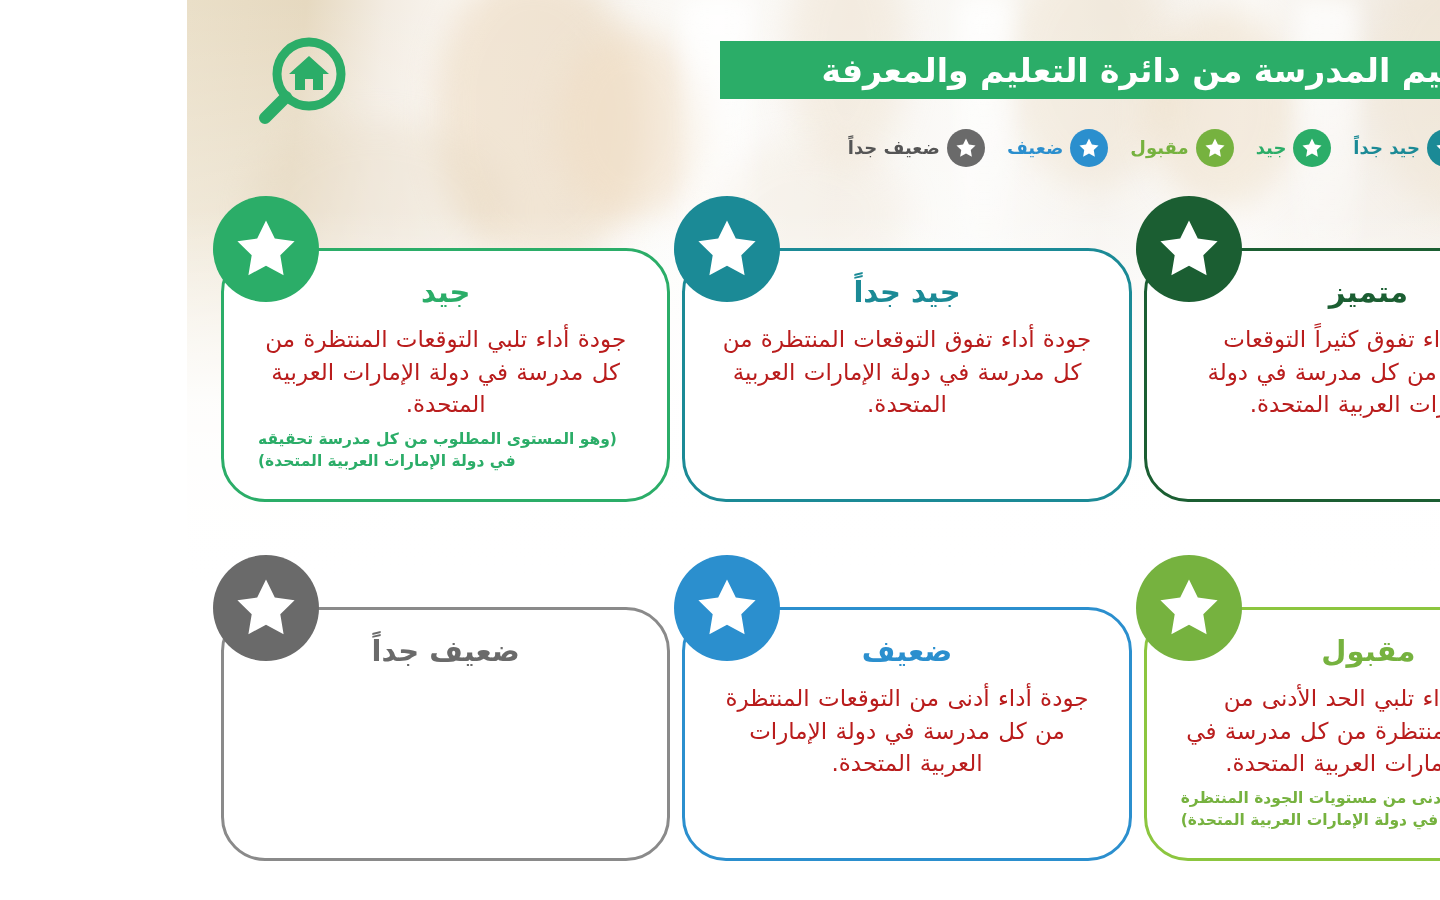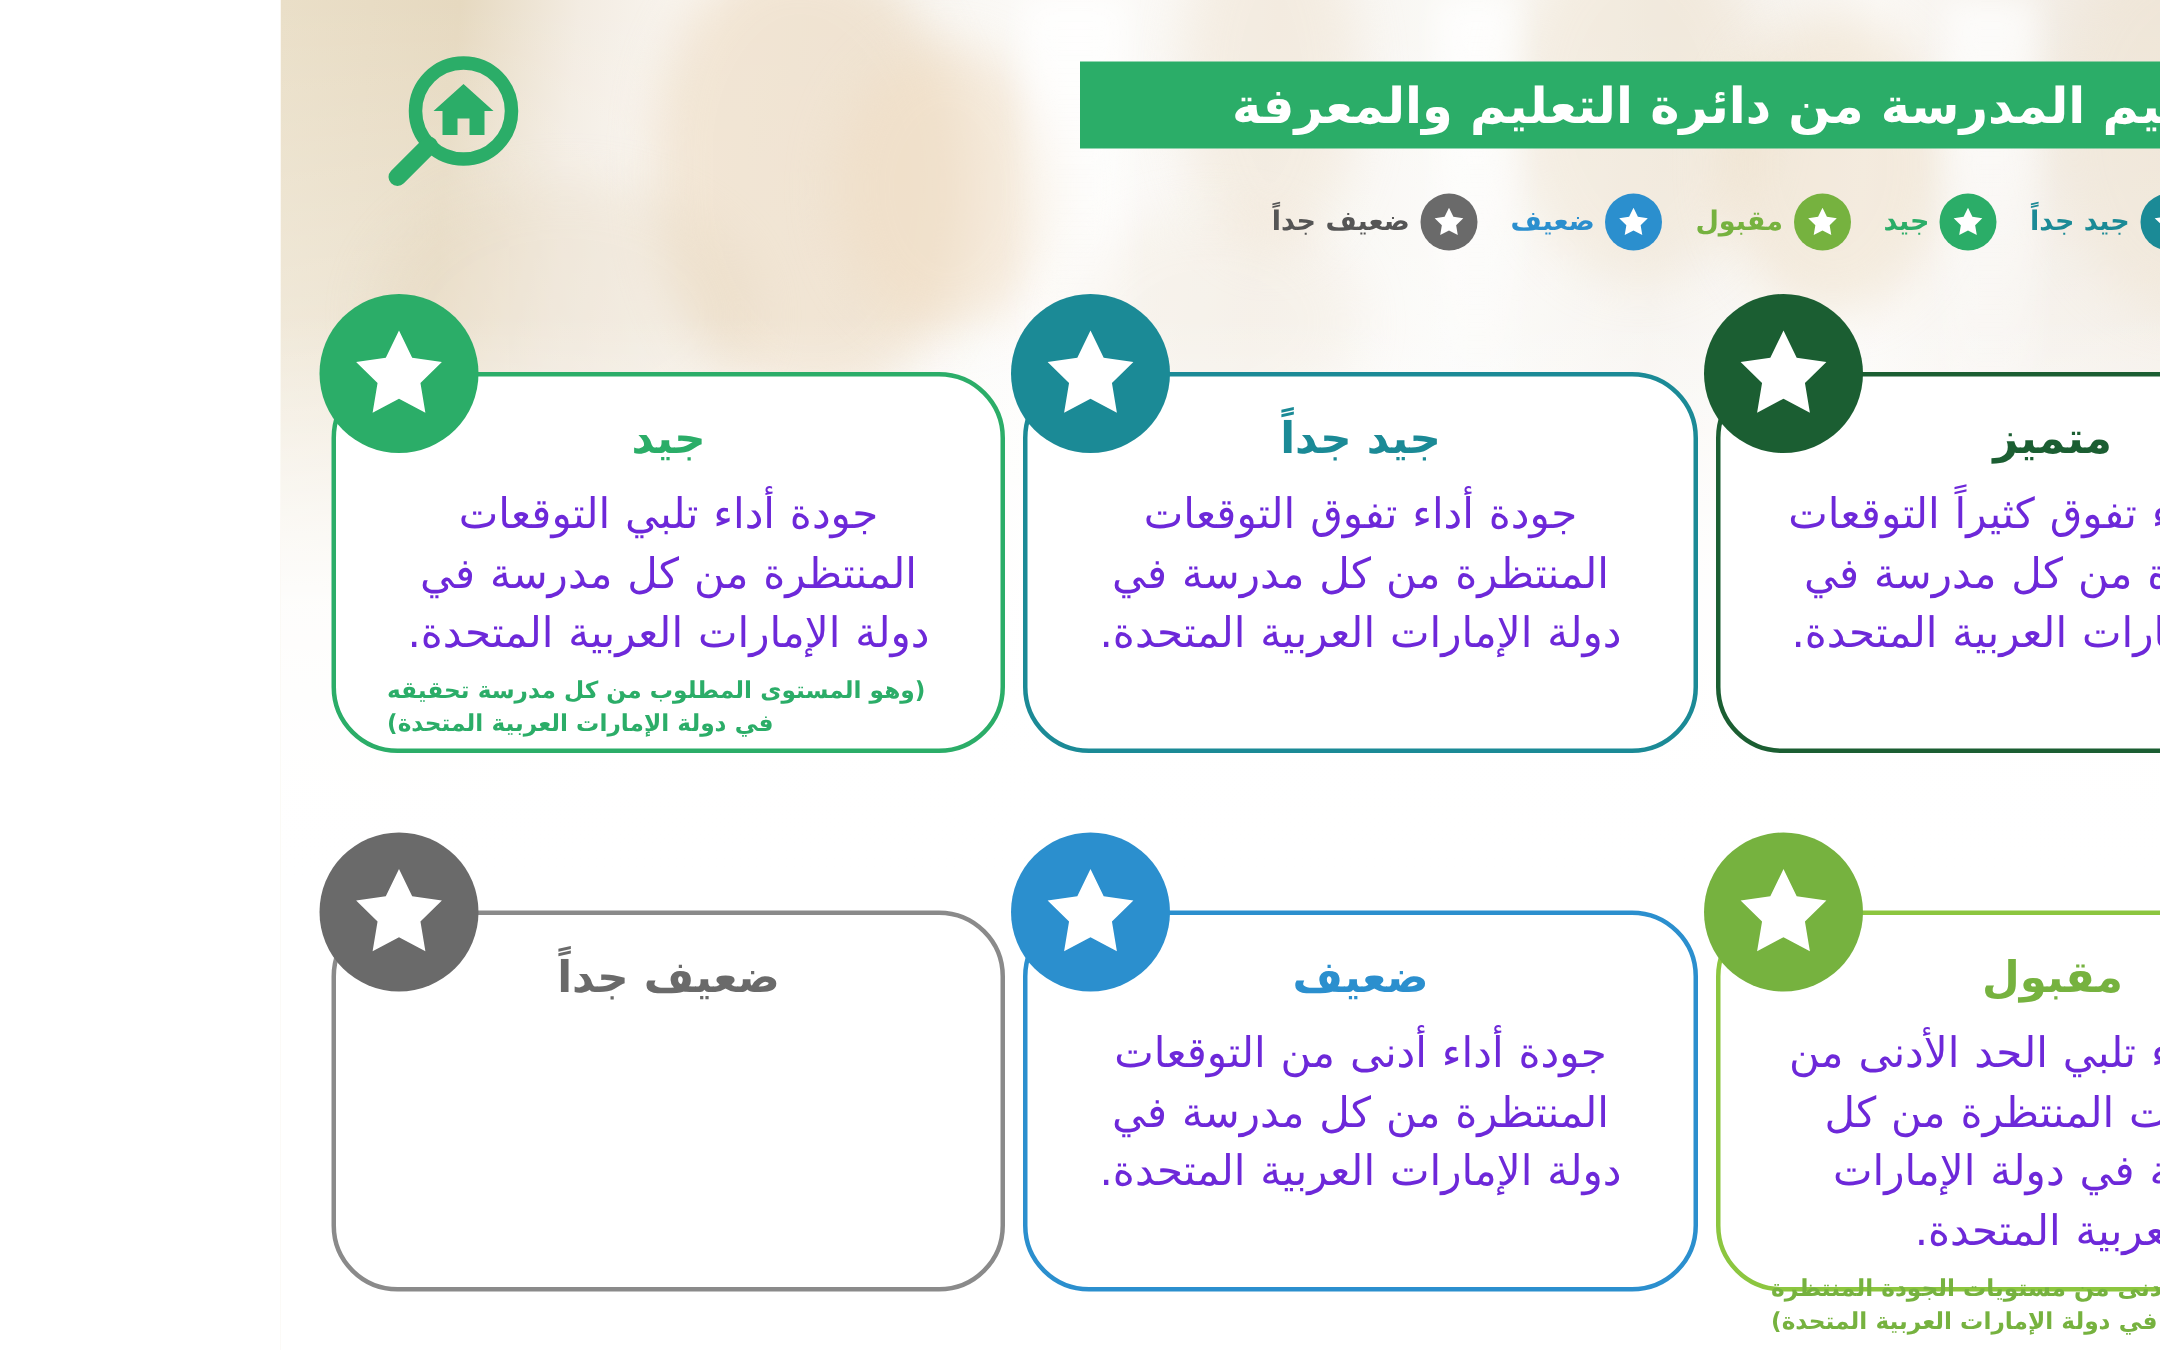--- a/index.html
+++ b/index.html
@@ -190,23 +190,23 @@
   }
 
   .card-title {
     font-size: 29px;
     font-weight: bold;
     line-height: 1.1;
     margin-bottom: 14px;
   }
 
   .card-desc {
-    font-size: 28px;
+    font-size: 23px;
     line-height: 1.42;
-    color: #6d28d9;
+    color: #b91c1c;
     text-align: center;
     width: 100%;
     word-spacing: 1px;
   }
 
   .card-note {
     margin-top: 8px;
     font-size: 15.5px;
     font-weight: bold;
     line-height: 1.4;

